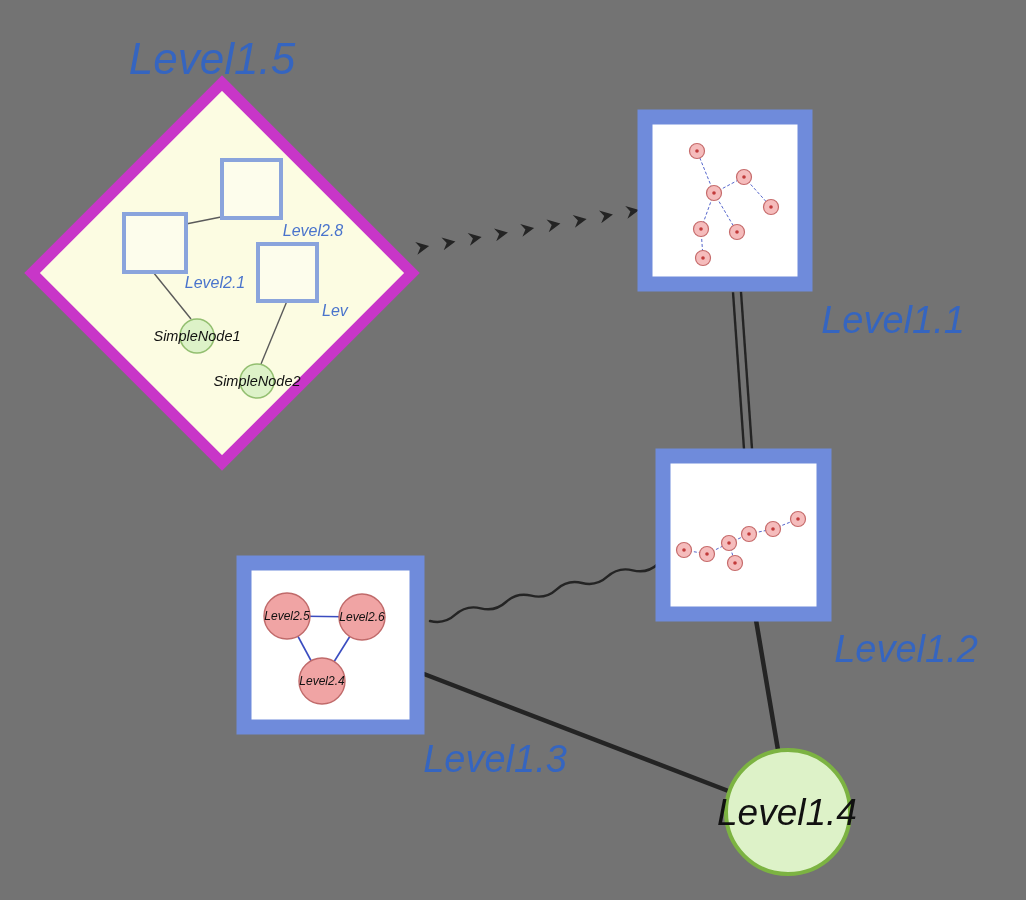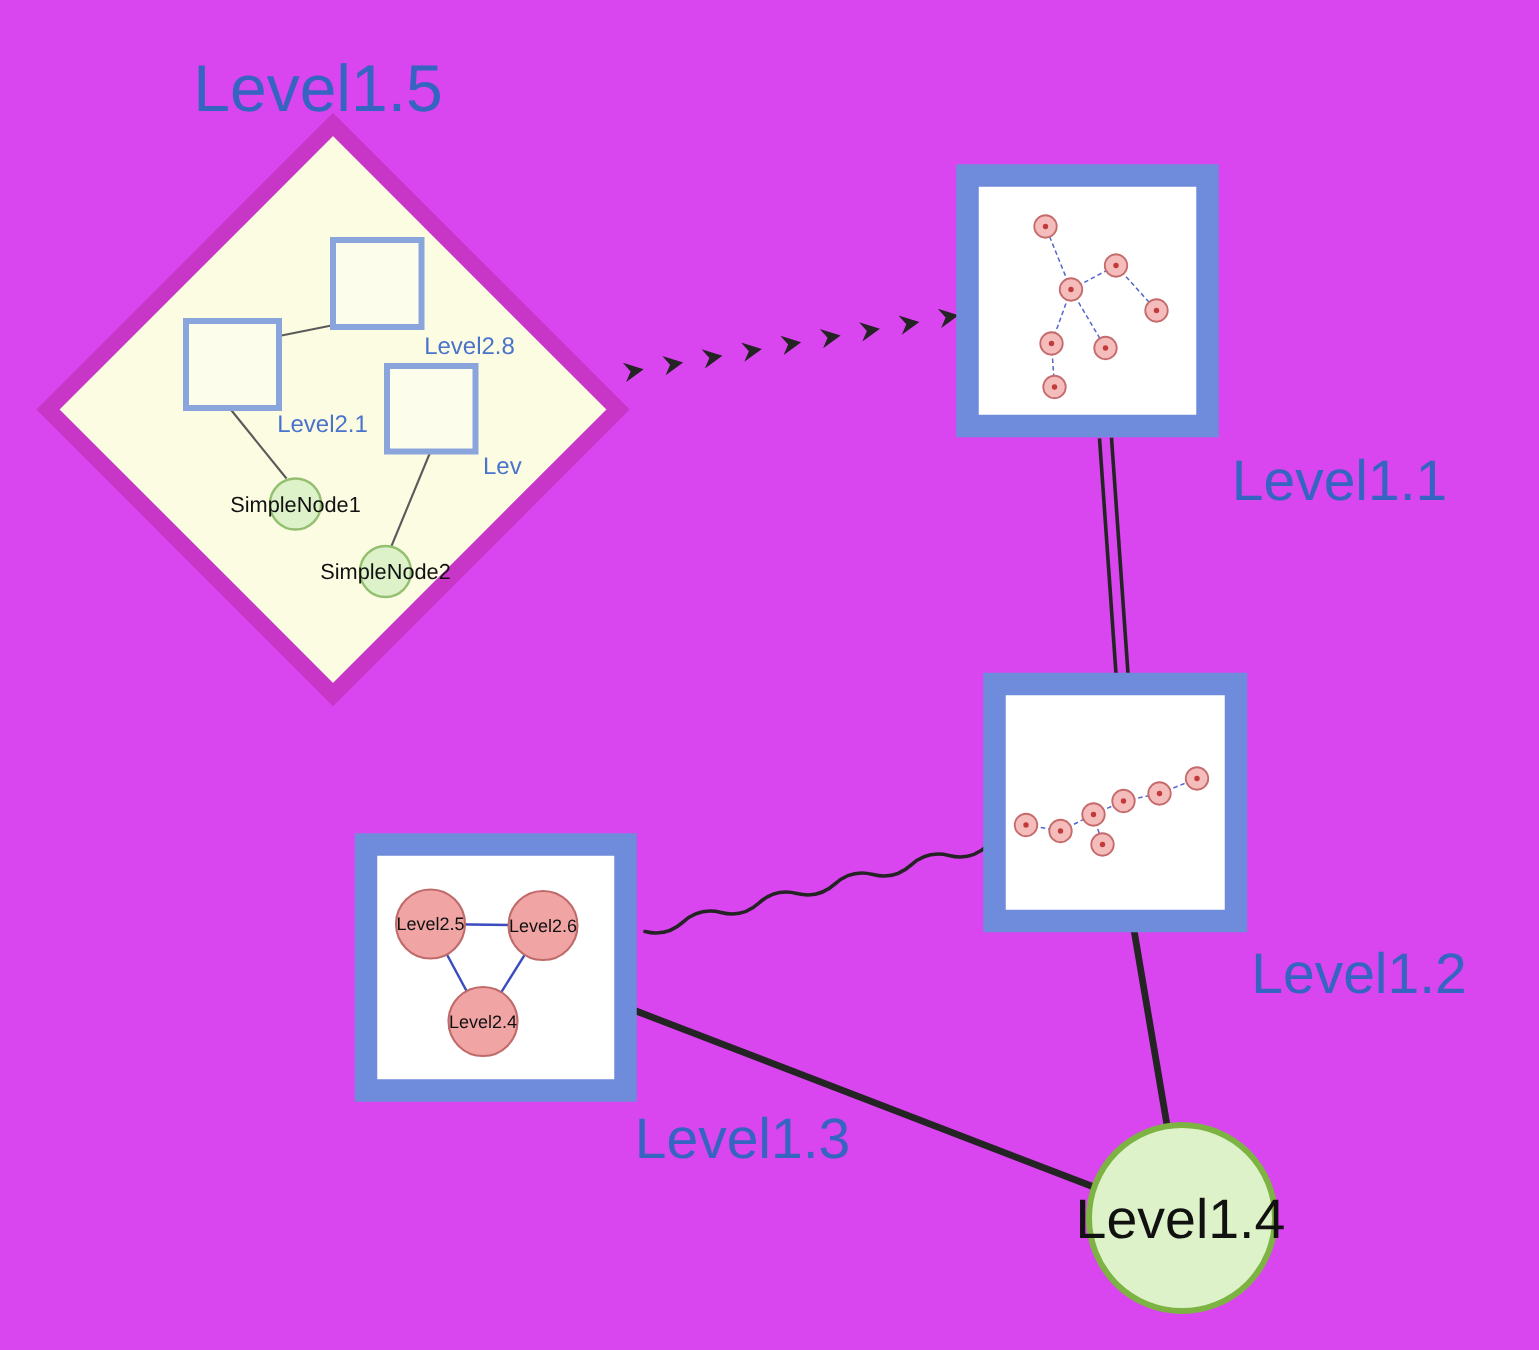--- a/index.html
+++ b/index.html
@@ -1,16 +1,16 @@
 <!DOCTYPE html>
 <html><head>
 <meta charset="utf-8">
 <style>
   html,body{margin:0;padding:0;background:#ffffff;}
-  #stage{position:relative;width:1026px;height:900px;background:#d946ef;overflow:hidden;}
+  #stage{position:relative;width:1026px;height:900px;background:#737373;overflow:hidden;font-style:italic;}
   svg text{font-family:"Liberation Sans",sans-serif;}
 </style>
 </head>
 <body>
 
 <div id="stage">
   <svg id="diagram-svg" width="1026" height="900" viewBox="0 0 1026 900" xmlns="http://www.w3.org/2000/svg">
       <defs>
         <marker id="arrowhead" viewBox="0 0 10 10" refX="6" refY="5" markerWidth="14" markerHeight="13" orient="auto">
           <path d="M0,0 L10,5 L0,10 L3.2,5 Z" fill="#242424"></path>

